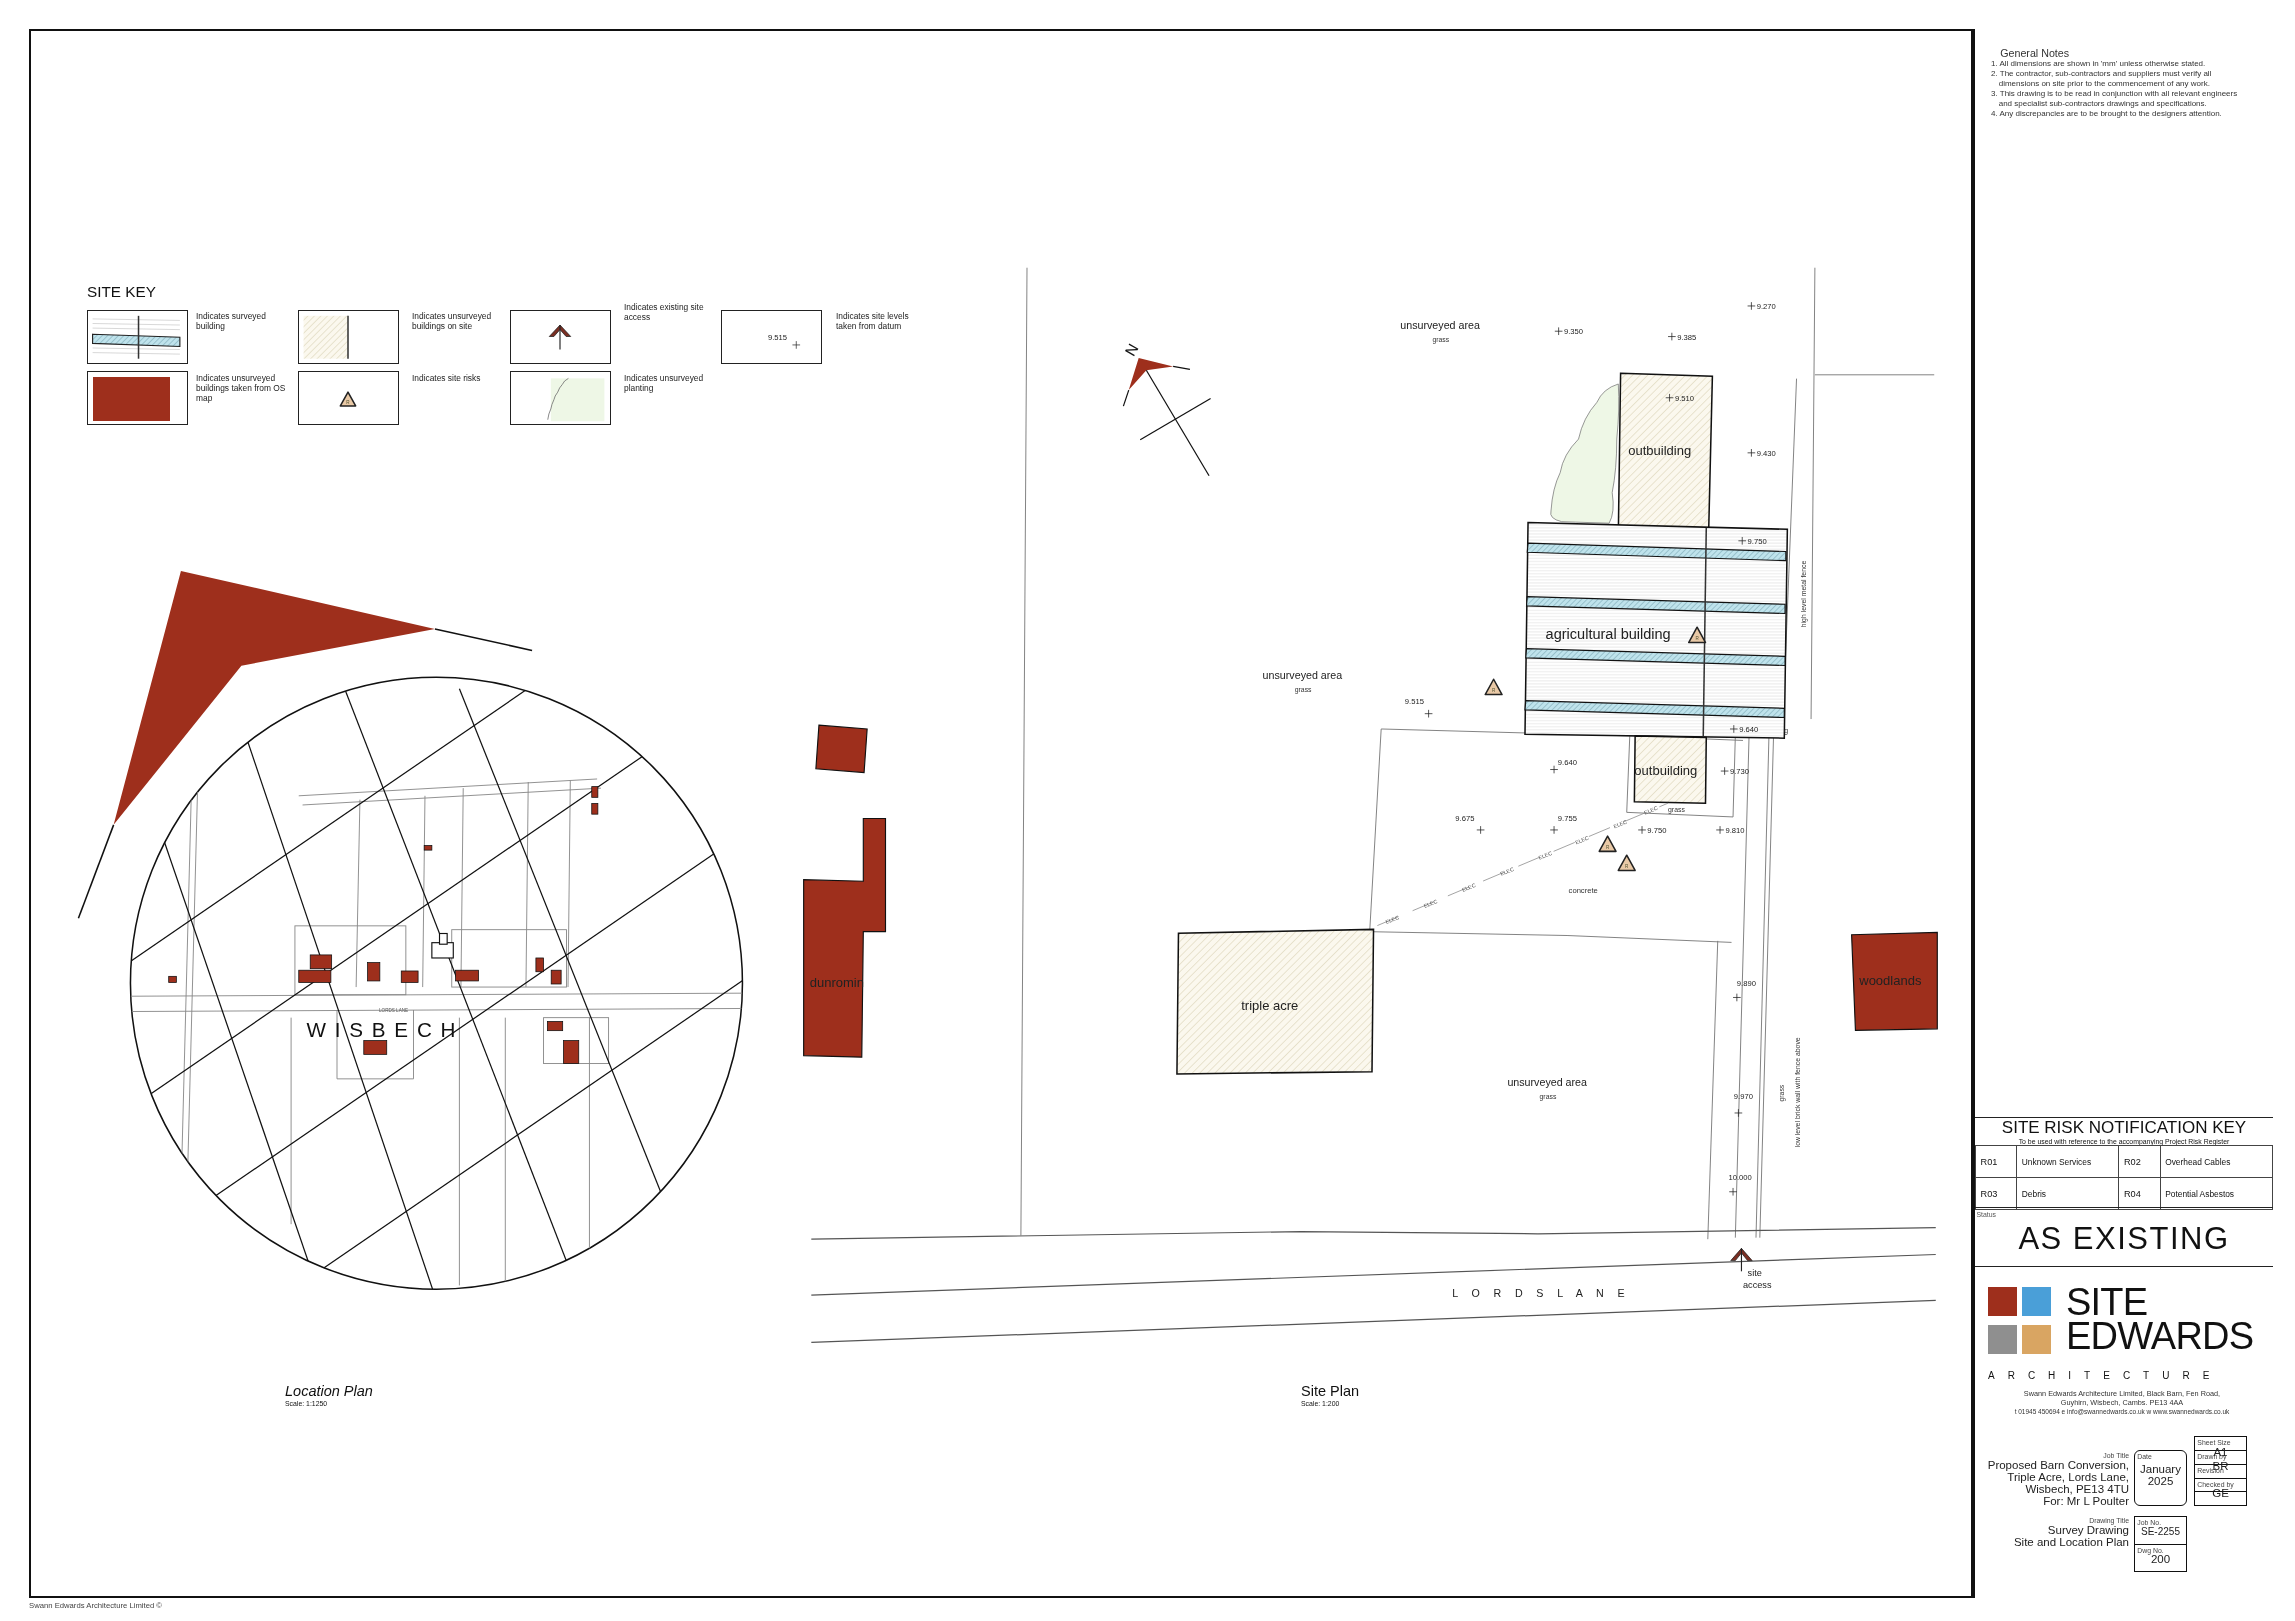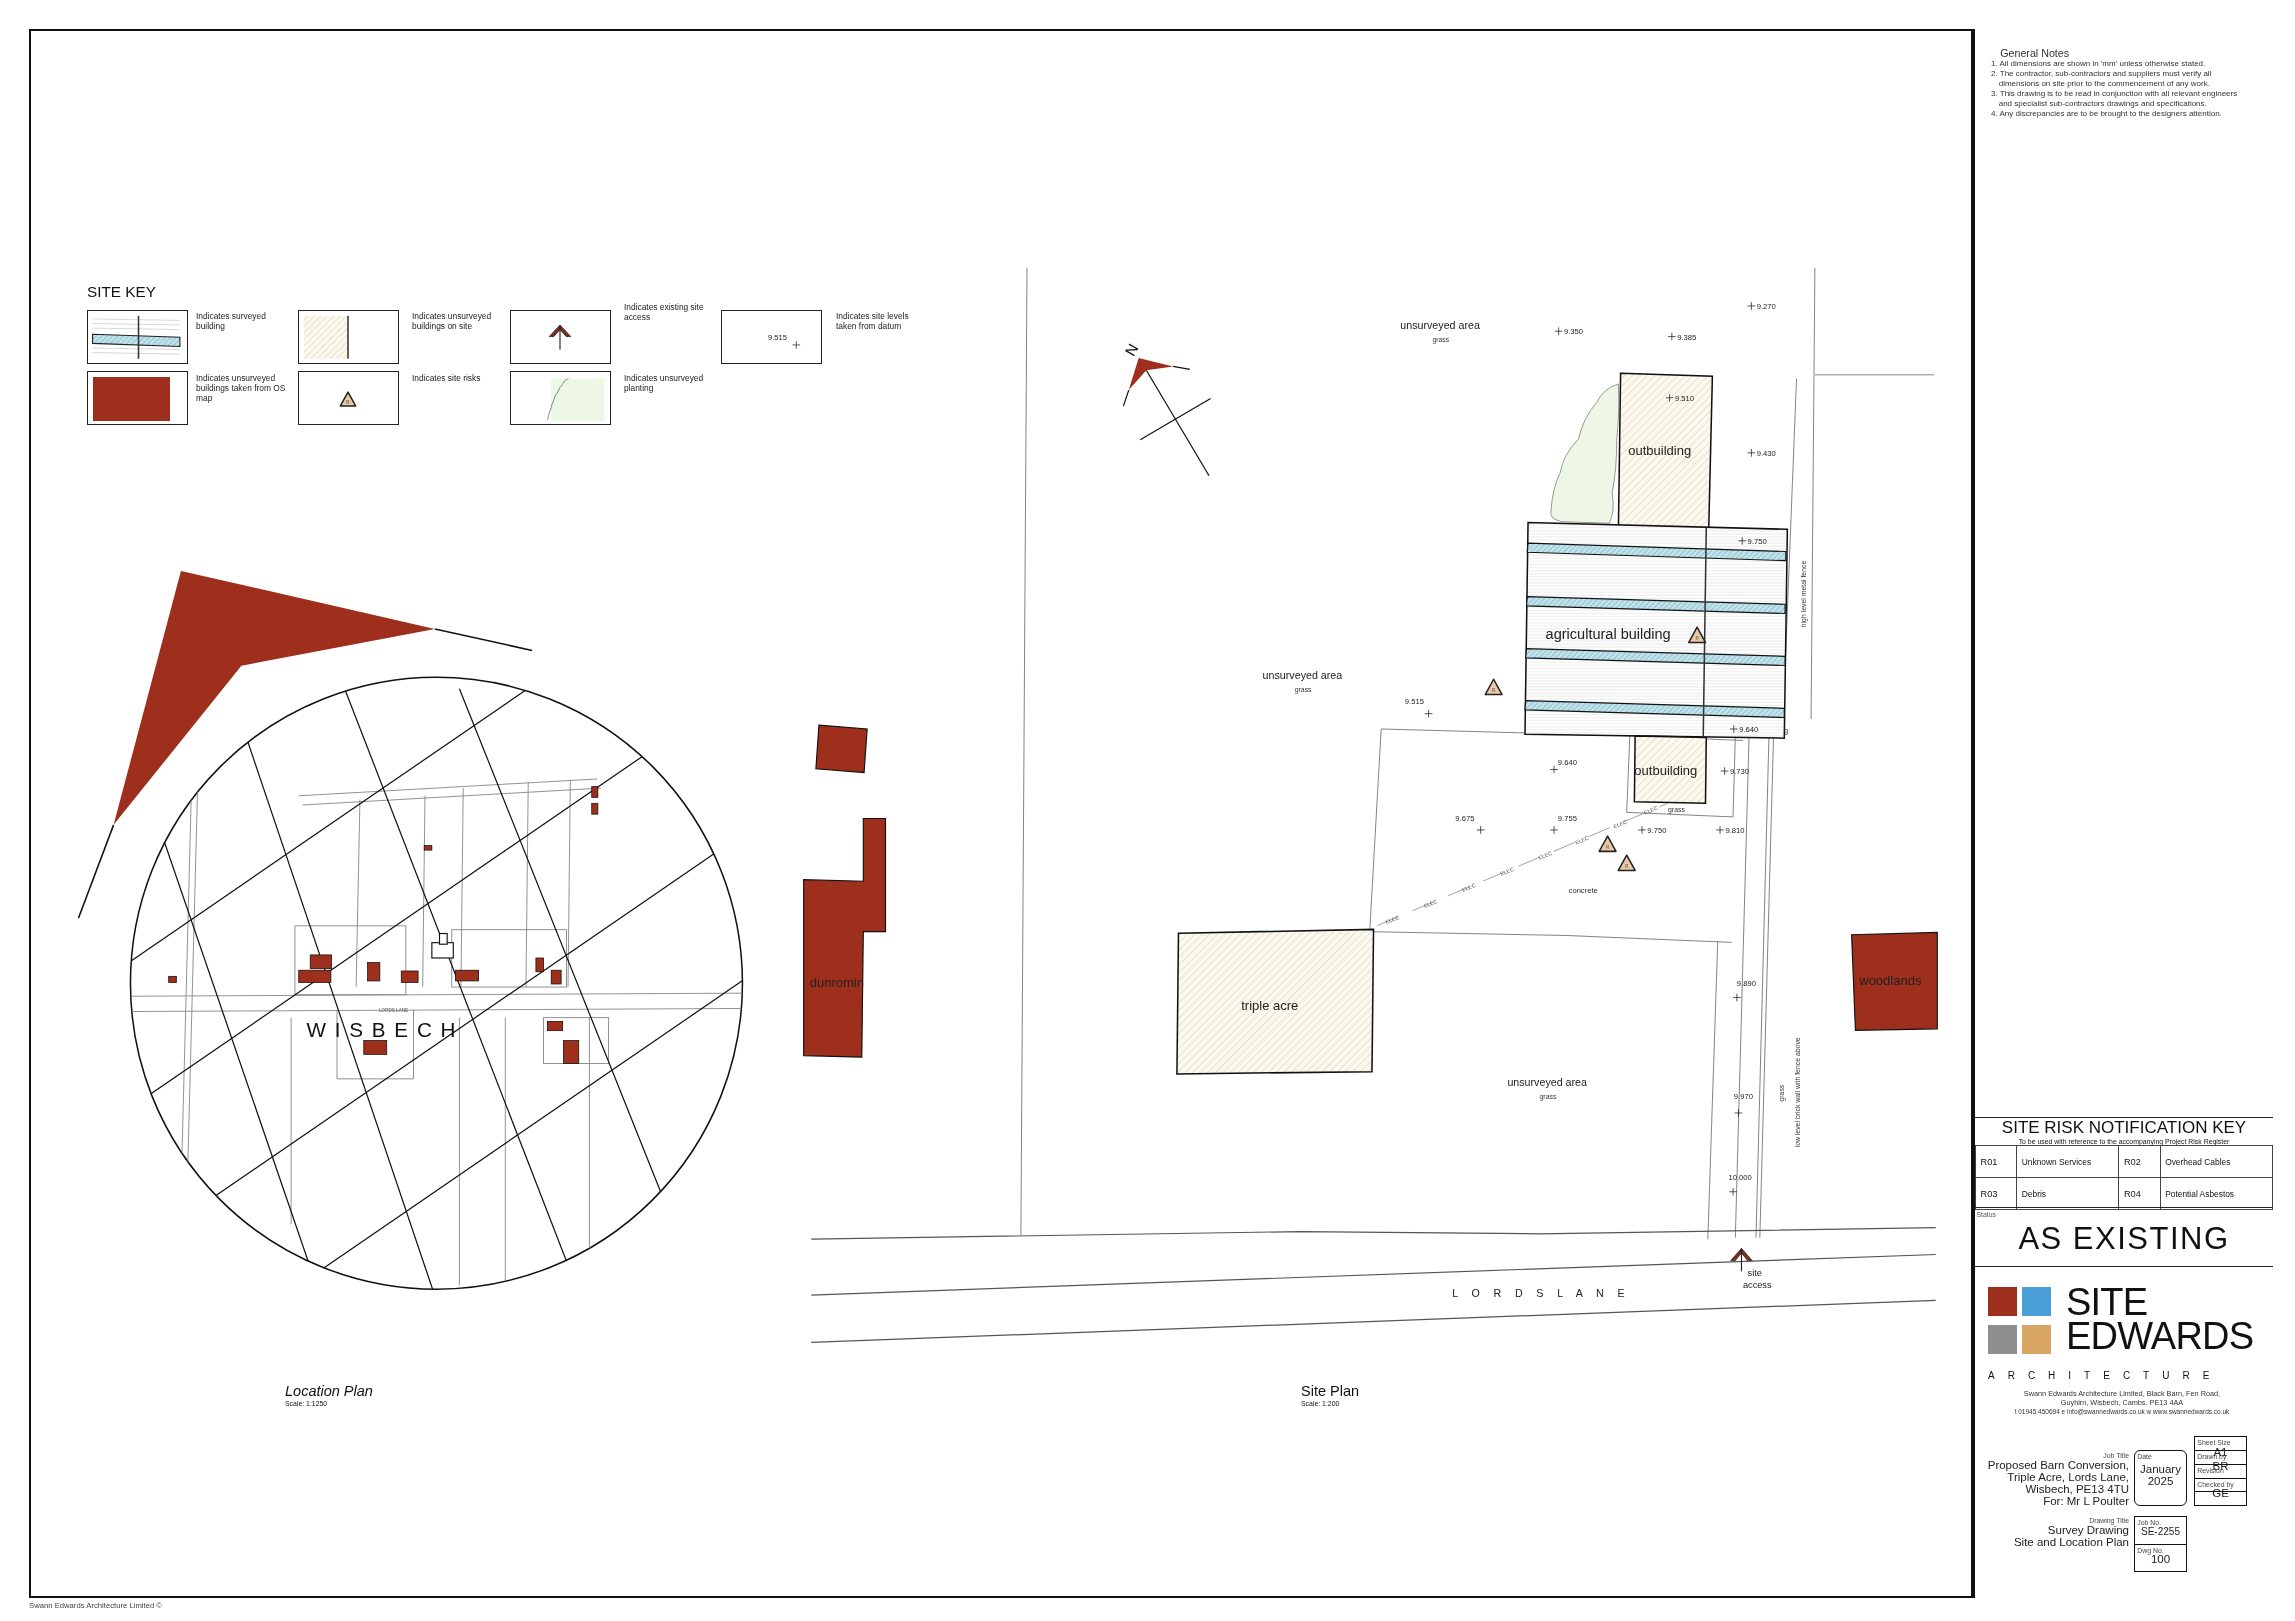--- a/index.html
+++ b/index.html
@@ -491,21 +491,21 @@
     <div class="tb-val" style="text-align:center;margin-top:-3.1px;">GE</div>
   </div>
 </div>
 <div class="tb-box" style="left:2134px;top:1516px;width:53px;height:56px;">
   <div class="tb-cell" style="left:0;top:0;width:100%;height:27.5px;border-bottom:1.1px solid #111;">
     <div class="tb-label" style="padding:2.3px;">Job No.</div>
     <div class="tb-val" style="text-align:center;margin-top:-3.1px;font-size:10px;">SE-2255</div>
   </div>
   <div class="tb-cell" style="left:0;top:27.5px;width:100%;height:27.5px;">
     <div class="tb-label" style="padding:2.3px;">Dwg No.</div>
-    <div class="tb-val" style="text-align:center;margin-top:-3.1px;">100</div>
+    <div class="tb-val" style="text-align:center;margin-top:-3.1px;">200</div>
   </div>
 </div>
 <div class="tb-box" style="left:2194px;top:1436px;width:53px;height:56px;">
   <div class="tb-cell" style="left:0;top:0;width:100%;height:27.5px;border-bottom:1.1px solid #111;">
     <div class="tb-label" style="padding:2.3px;">Sheet Size</div>
     <div class="tb-val" style="text-align:center;margin-top:-3.1px;">A1</div>
   </div>
   <div class="tb-cell" style="left:0;top:27.5px;width:100%;height:27.5px;">
     <div class="tb-label" style="padding:2.3px;">Revision</div>
     <div class="tb-val" style="text-align:center;"></div>

